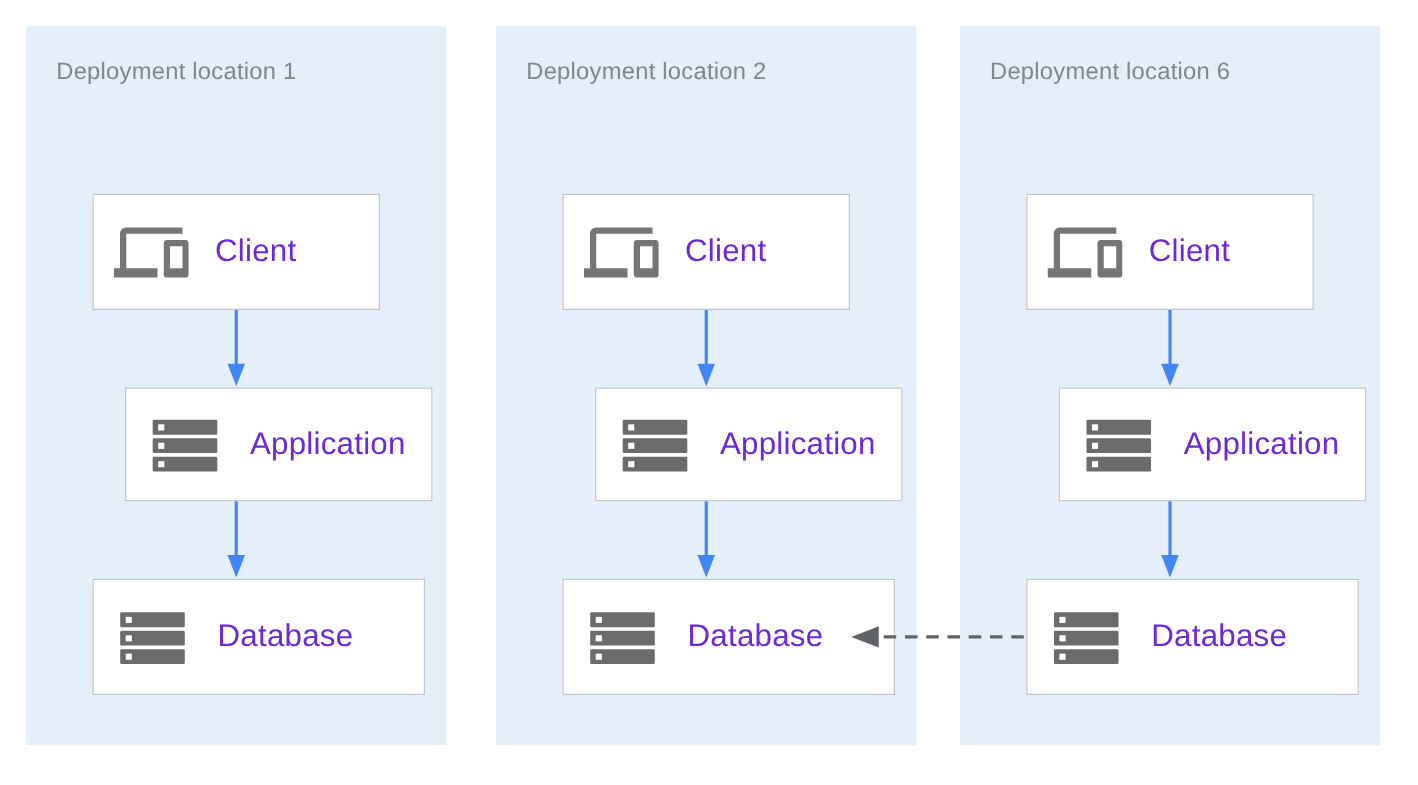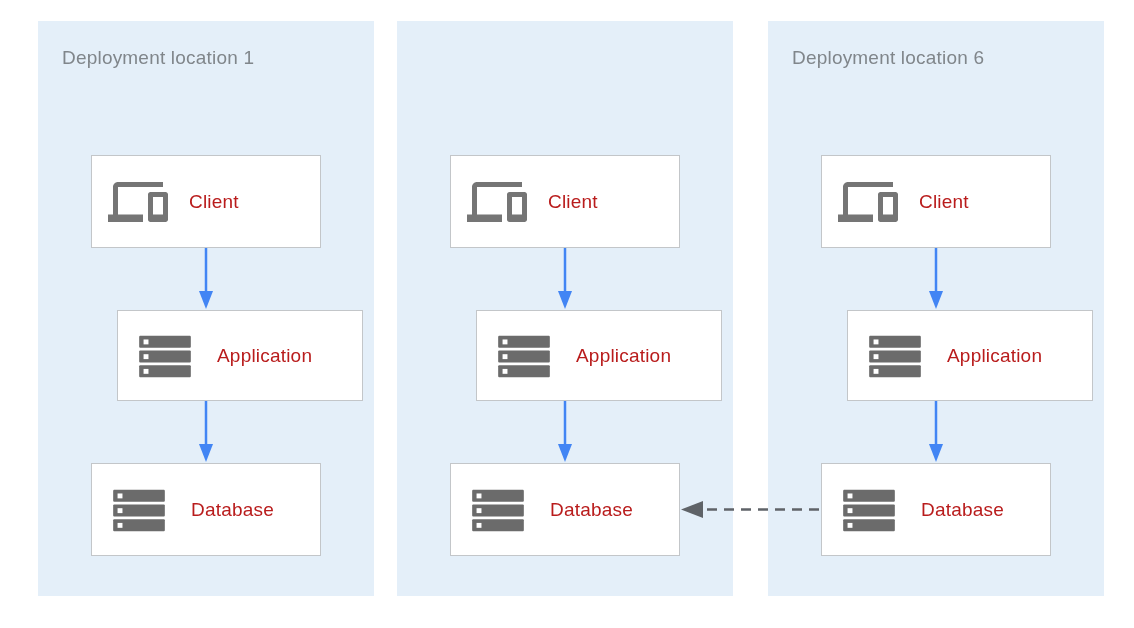--- a/index.html
+++ b/index.html
@@ -12,21 +12,21 @@
     font-family: "Liberation Sans", sans-serif;
     overflow: hidden;
   }
   .panel {
     position: absolute;
     top: 21px;
     width: 336px;
     height: 575px;
     background: #e4eff9;
   }
-  .panel.p1 { left: 38px; }
+  .panel.p1 { left: 21px; }
   .panel.p2 { left: 397px; }
   .panel.p3 { left: 768px; }
   .panel-title {
     position: absolute;
     left: 24px;
     top: 26px;
     font-size: 19px;
     font-weight: 400;
     color: #80868b;
     letter-spacing: 0.2px;
@@ -36,24 +36,24 @@
     position: absolute;
     display: flex;
     align-items: center;
     gap: 21px;
     padding-left: 16px;
     background: #ffffff;
     border: 1px solid #c3c6c9;
   }
   .node-client { left: 53px; top: 134px; width: 230px; height: 93px; }
   .node-app    { left: 45px; top: 289px; width: 246px; height: 91px; margin-left: 34px; }
-  .node-db     { left: 53px; top: 442px; width: 230px; height: 93px; }
+  .node-db     { left: 53px; top: 442px; width: 266px; height: 93px; }
   .node-label {
-    font-size: 19px;
-    color: #b91c1c;
+    font-size: 25px;
+    color: #6d28d9;
     letter-spacing: 0.2px;
     white-space: nowrap;
   }
   .node-icon { flex: 0 0 auto; display: block; }
   .varrow { position: absolute; left: 160px; display: block; }
   .varrow.a1 { top: 227px; }
   .varrow.a2 { top: 380px; }
   .cross-arrow { position: absolute; left: 680px; top: 497px; display: block; }
 </style>
 </head>
@@ -108,20 +108,21 @@
           <rect x="3.7" y="5.6" width="1.9" height="1.9"></rect>
           <rect x="3.7" y="11.3" width="1.9" height="1.9"></rect>
           <rect x="3.7" y="17" width="1.9" height="1.9"></rect>
         </g>
       </svg>
       <span class="node-label">Database</span>
     </div>
   </section>
 
   <section class="panel p2">
+    <div class="panel-title">Deployment location 2</div>
 
     <div class="node node-client">
       <svg class="node-icon" width="60" height="60" viewBox="0 0 24 24">
         <path fill="#757575" d="M4 6h18V4H4c-1.1 0-2 .9-2 2v11H0v3h14v-3H4V6zm19 2h-6c-.55 0-1 .45-1 1v10c0 .55.45 1 1 1h6c.55 0 1-.45 1-1V9c0-.55-.45-1-1-1zm-1 9h-4v-7h4v7z"></path>
       </svg>
       <span class="node-label">Client</span>
     </div>
 
     <svg class="varrow a1" width="16" height="62" viewBox="0 0 16 62">
       <line x1="8" y1="0" x2="8" y2="45" stroke="#4285f4" stroke-width="2.5"></line>

